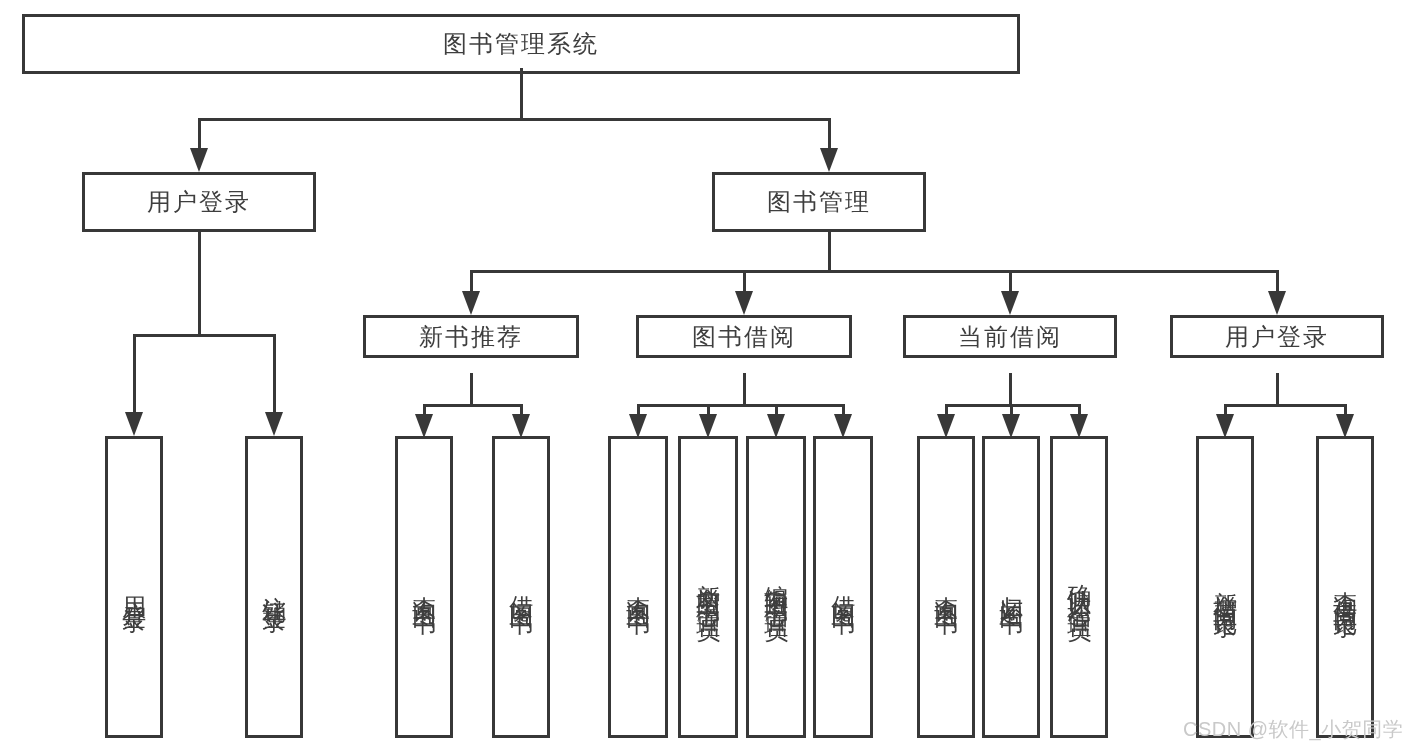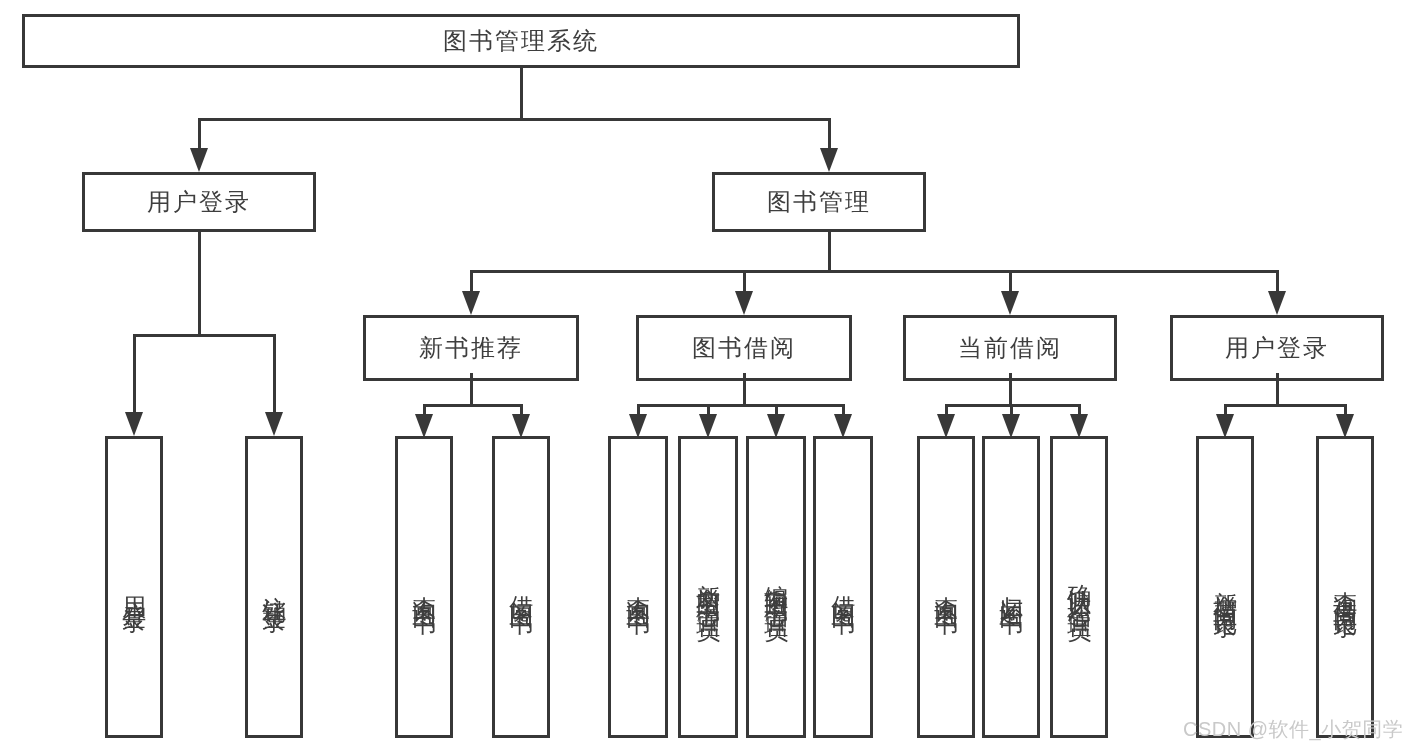--- a/index.html
+++ b/index.html
@@ -9,24 +9,24 @@
     font-family:"Liberation Sans","DejaVu Sans",sans-serif;
     color:#3e3e3e;
   }
   
   .node {
     position:absolute; box-sizing:border-box;
     border:3px solid #383838; background:#ffffff;
     display:flex; align-items:center; justify-content:center;
     font-size:24px; letter-spacing:2px; color:#3e3e3e;
   }
-  .root  { left:22px; top:14px; width:998px; height:54px; }
+  .root  { left:22px; top:14px; width:998px; height:60px; }
   .lvl2a { left:82px;  top:172px; width:234px; height:60px; }
   .lvl2b { left:712px; top:172px; width:214px; height:60px; }
-  .lvl3  { top:315px; height:66px; }
+  .lvl3  { top:315px; height:43px; }
   .l3a { left:363px;  width:216px; }
   .l3b { left:636px;  width:216px; }
   .l3c { left:903px;  width:214px; }
   .l3d { left:1170px; width:214px; }
   
   .vnode {
     position:absolute; top:436px; height:302px; box-sizing:border-box;
     border:3px solid #383838; background:#ffffff;
     display:flex; align-items:center; justify-content:center;
   }

